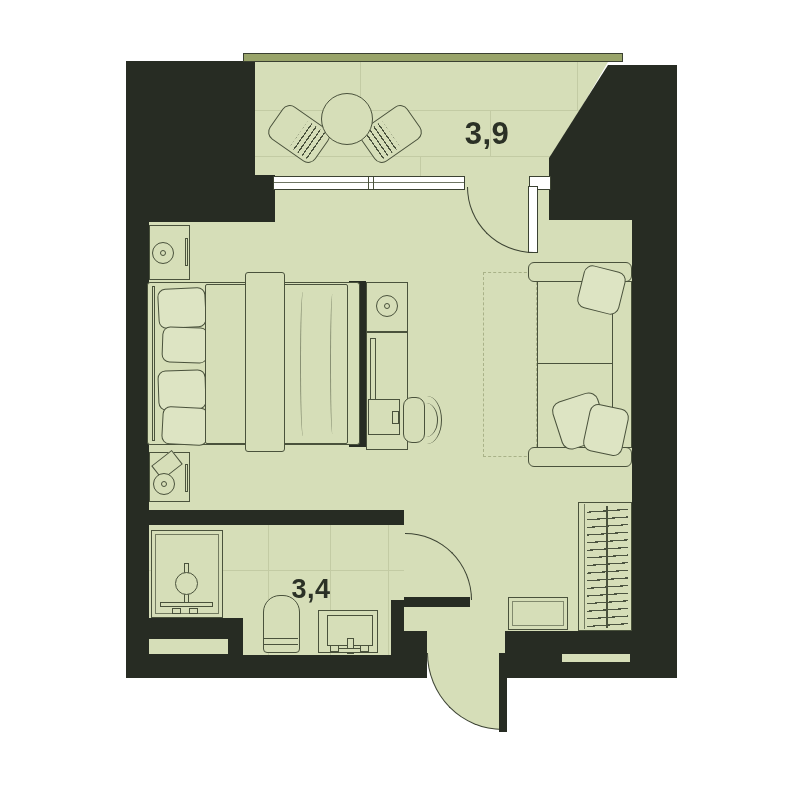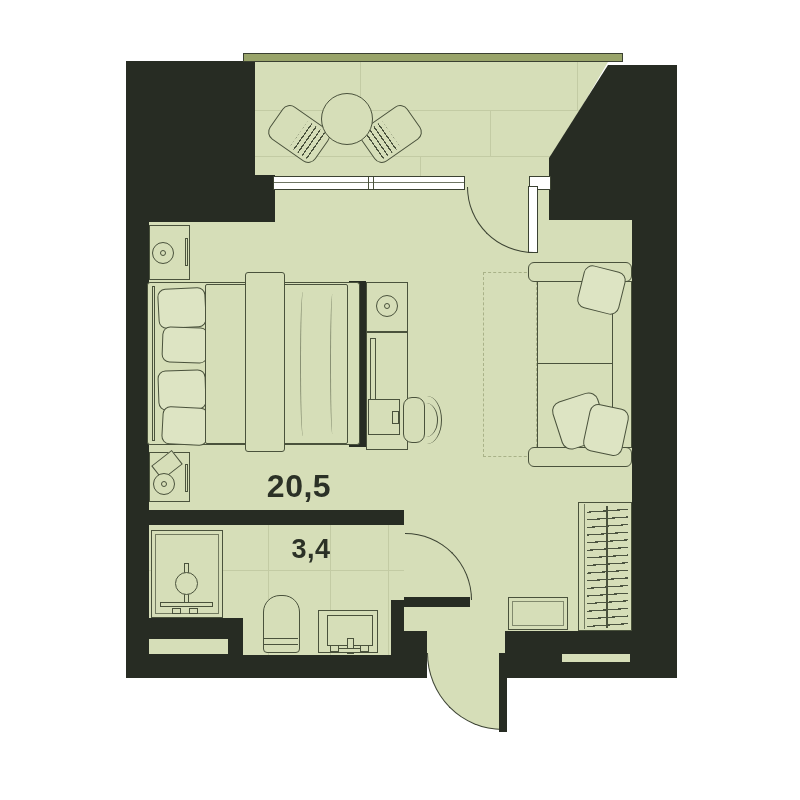--- a/index.html
+++ b/index.html
@@ -159,16 +159,16 @@
     <div class="line" style="left:0;top:48px;width:34px;height:1px;"></div>
   </div>
 
   <div class="fur" style="left:318px;top:610px;width:60px;height:43px;"></div>
   <div class="fur" style="left:327px;top:615px;width:46px;height:31px;"></div>
   <div class="fur" style="left:347px;top:638px;width:7px;height:16px;"></div>
   <div class="fur" style="left:338px;top:648px;width:24px;height:5px;"></div>
   <div class="fur" style="left:330px;top:645px;width:9px;height:7px;"></div>
   <div class="fur" style="left:360px;top:645px;width:9px;height:7px;"></div>
 
-  <div class="label" style="left:249px;top:468px;width:100px;height:34px;font-size:32px;">20,5</div>
-  <div class="label" style="left:281px;top:534px;width:60px;height:30px;font-size:27px;">3,4</div>
+  <div class="label" style="left:447px;top:116px;width:80px;height:34px;font-size:31px;">3,9</div>
+  <div class="label" style="left:281px;top:574px;width:60px;height:30px;font-size:27px;">3,4</div>
 
 </div>
 
 </body></html>

